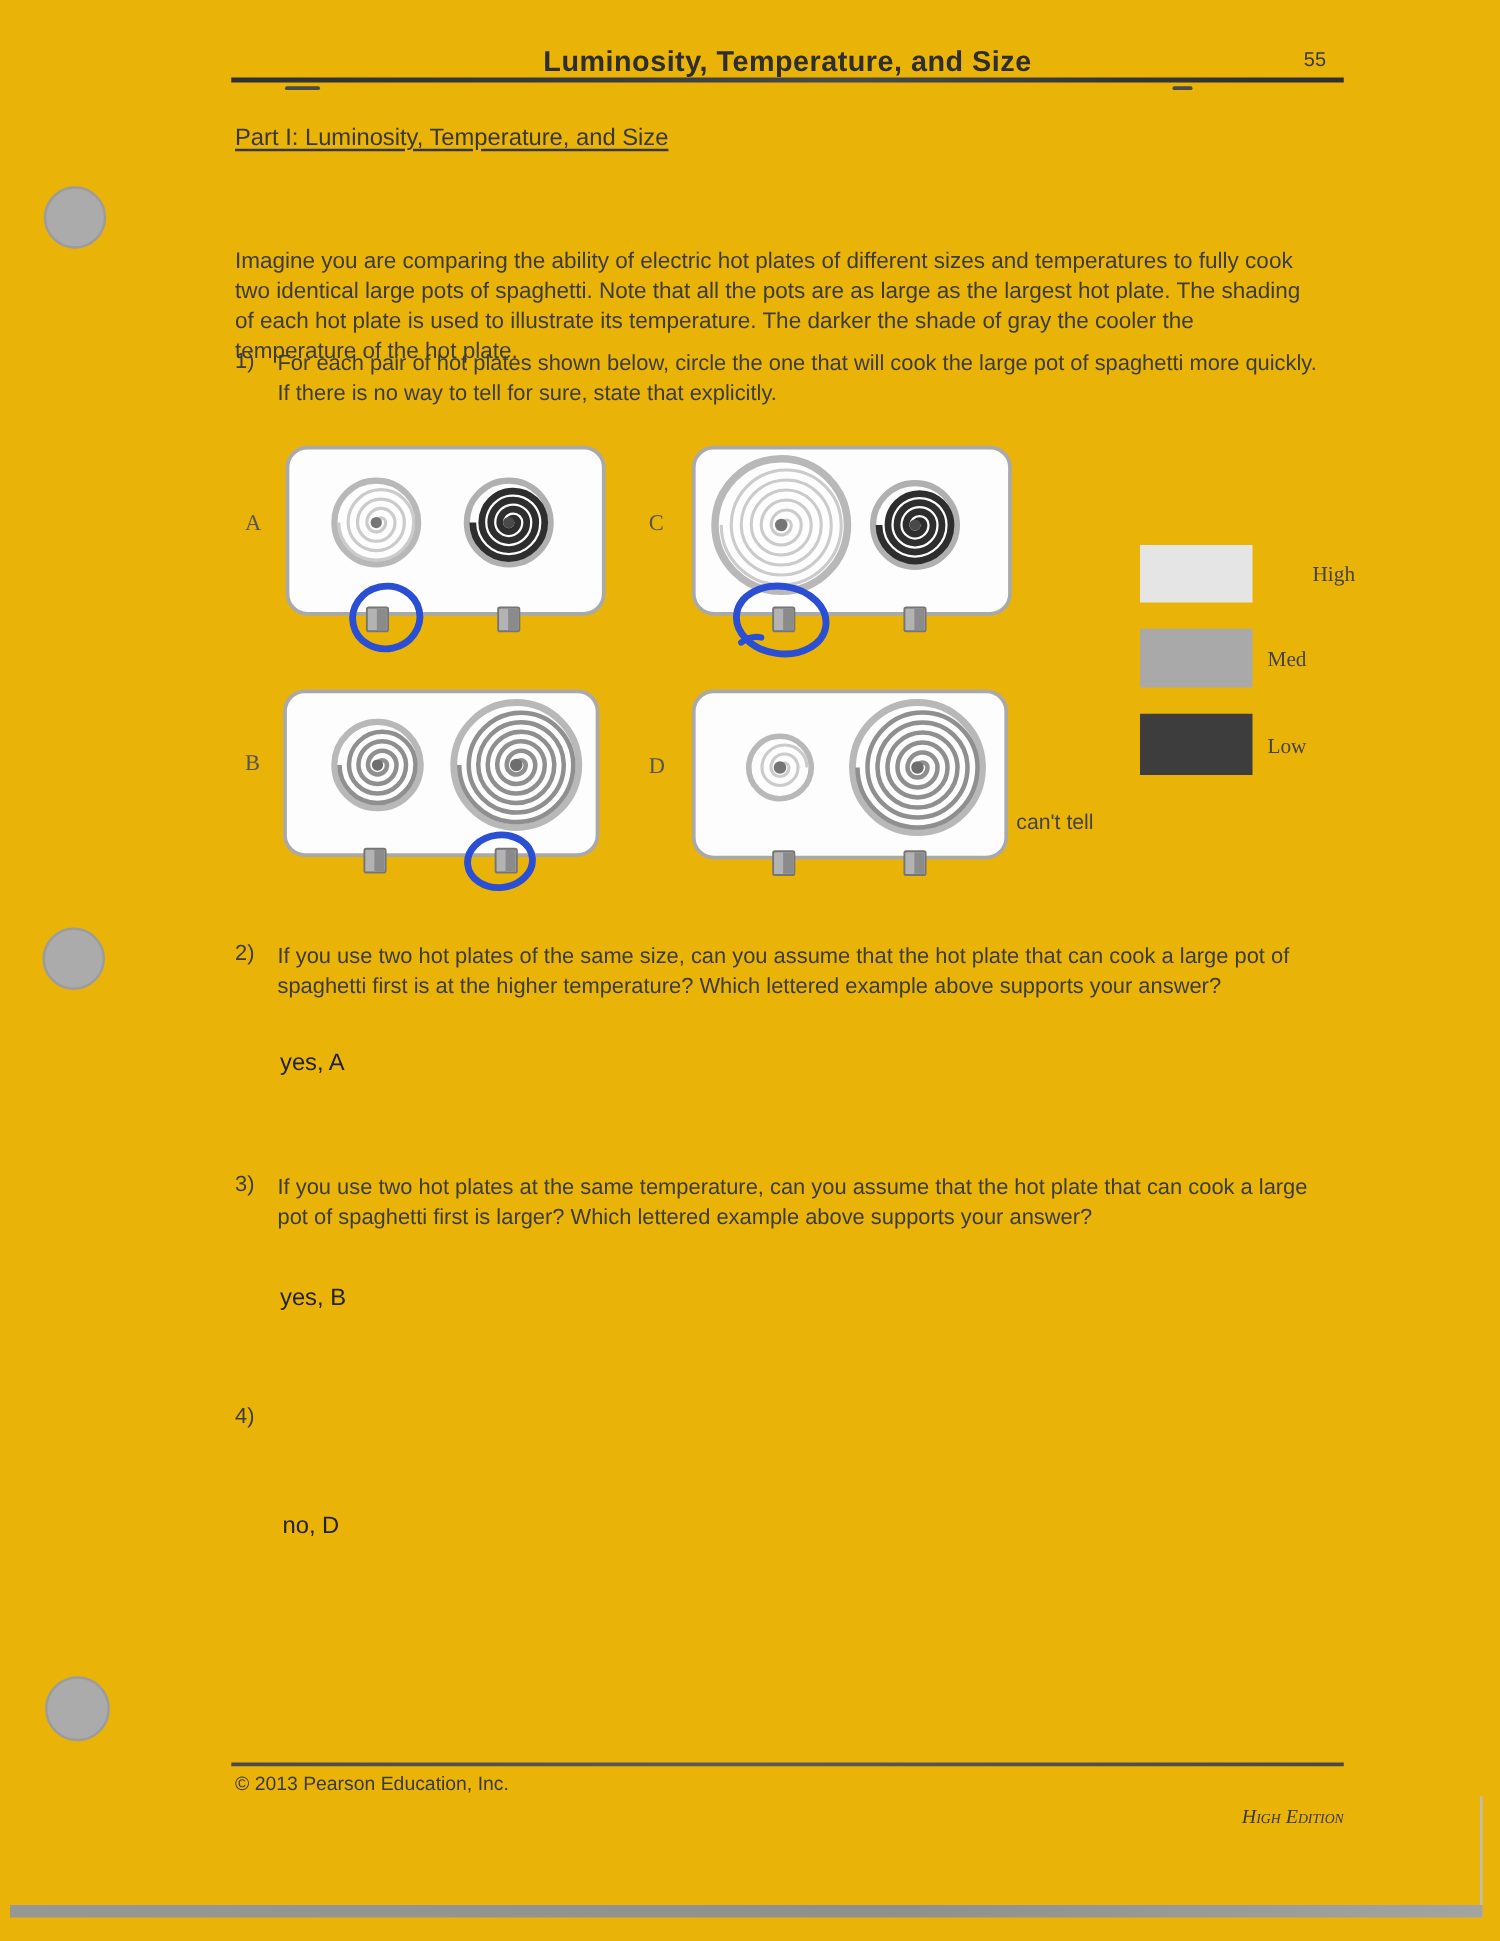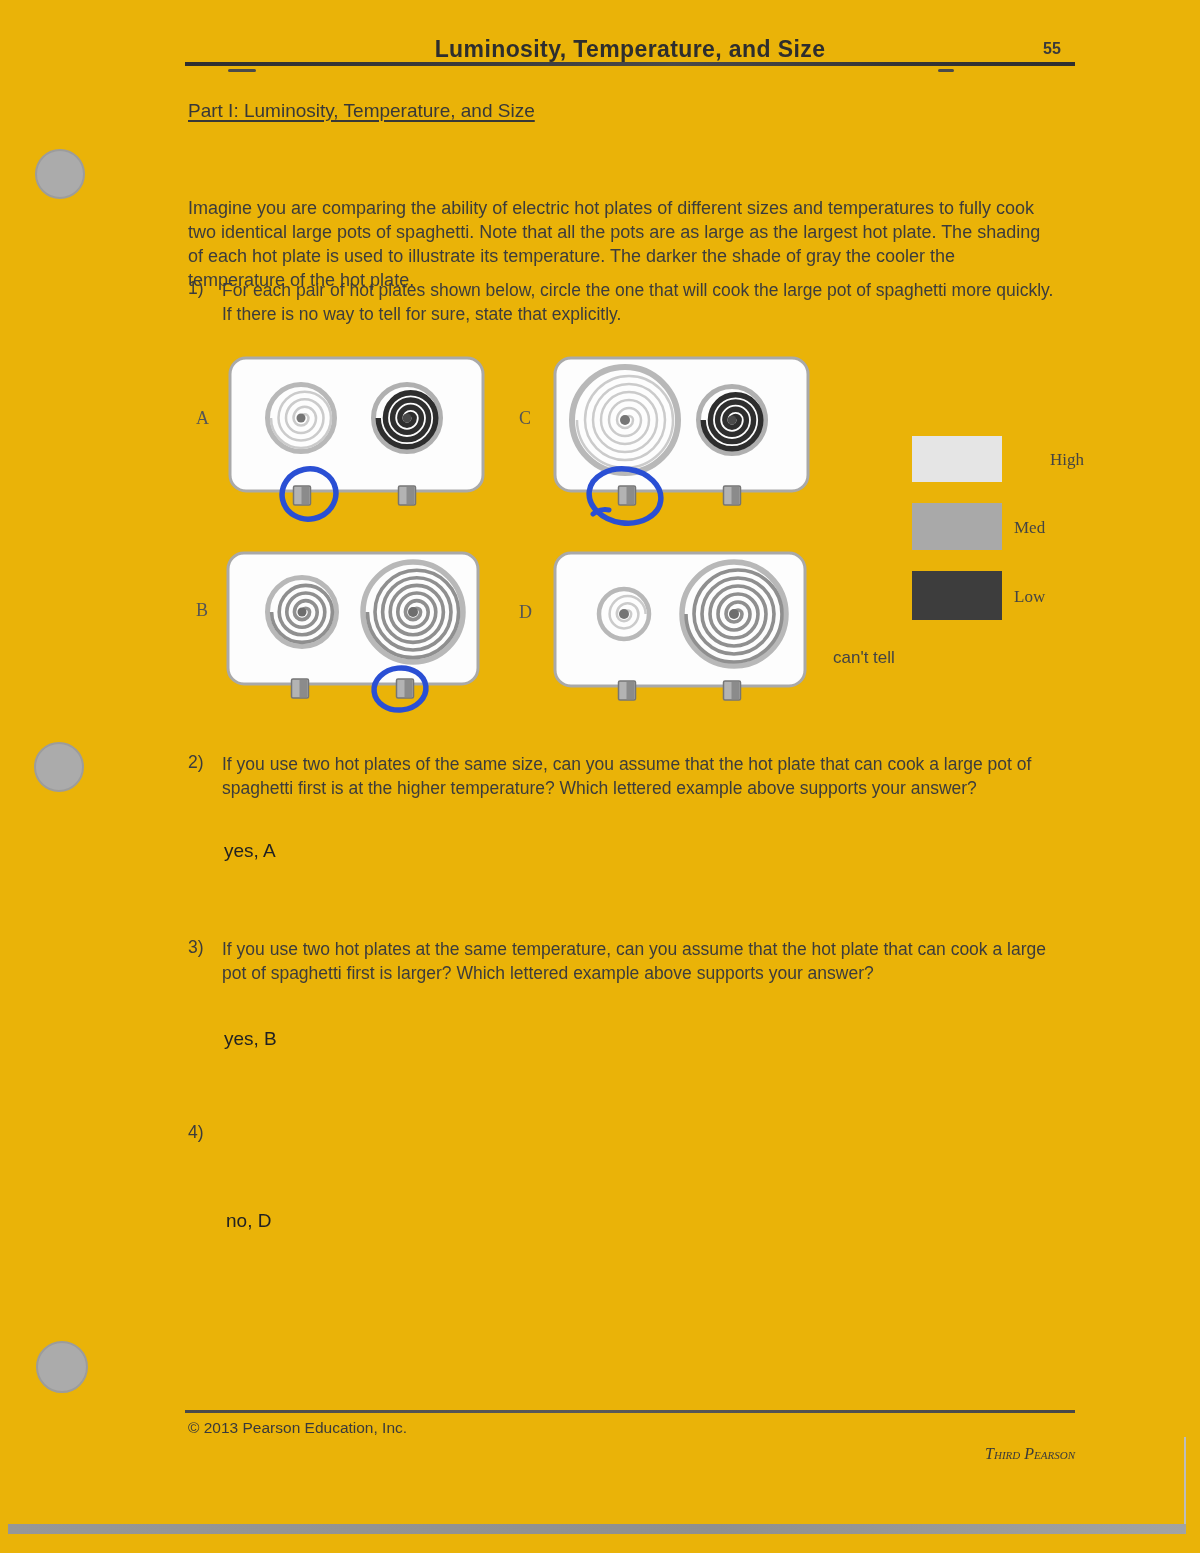--- a/index.html
+++ b/index.html
@@ -7,36 +7,36 @@
     position:relative;width:1200px;height:1553px;background:#eab308;overflow:hidden;
     font-family:"Liberation Sans","DejaVu Sans",sans-serif;color:#3b3b3b;
   }
   .abs{position:absolute;}
 
   
   .hole{position:absolute;border-radius:50%;background:#ababab;border:2px solid #9c9c9c;}
 
   
   .hdr-title{left:185px;top:36px;width:890px;text-align:center;font-size:23px;font-weight:bold;color:#2e2e2e;letter-spacing:.4px;}
-  .hdr-page{left:1032px;top:40px;width:40px;font-size:16px;font-weight:bold;color:#3a3a3a;text-align:center;}
+  .hdr-page{left:1032px;top:40px;width:40px;font-size:16px;font-weight:normal;color:#3a3a3a;text-align:center;}
   .hdr-rule{left:185px;top:62px;width:890px;height:4px;
     background:linear-gradient(90deg,#2f2f2f 0%,#3c3c3c 35%,#4a4a4a 55%,#353535 80%,#2f2f2f 100%);}
   .ink-dot{position:absolute;background:#4a4a4a;border-radius:2px;}
 
   .part-heading{left:188px;top:100px;font-size:19px;font-weight:normal;color:#383838;
     text-decoration:underline;text-underline-offset:3px;text-decoration-thickness:2px;}
 
   .intro{left:188px;top:149px;width:862px;font-size:18px;line-height:24px;color:#3c3c3c;margin-top:47px;}
 
   .qnum{position:absolute;font-size:17.5px;color:#3c3c3c;}
   .qtext{position:absolute;font-size:17.5px;line-height:24px;color:#3c3c3c;width:836px;}
   .answer{position:absolute;font-size:19px;color:#222;}
 
   .plate-label{position:absolute;font-family:"Liberation Serif","DejaVu Serif",serif;font-size:18px;color:#555;}
-  .cant-tell{left:813px;top:648px;font-size:17px;color:#444;margin-left:20px;}
+  .cant-tell{left:813px;top:648px;font-size:17px;color:#444;}
 
   
   .legend-swatch{position:absolute;width:90px;}
   .legend-label{position:absolute;font-family:"Liberation Serif","DejaVu Serif",serif;font-size:17px;color:#444;}
   .sw-high{background:#e5e5e5;}
   .sw-med{background:#a9a9a9;}
   .sw-low{background:#3d3d3d;}
 
   
   .ft-rule{left:185px;top:1410px;width:890px;height:3px;
@@ -202,18 +202,18 @@
 
   <div class="qnum" style="left:188px;top:937px;">3)</div>
   <div class="qtext" style="left:222px;top:937px;">If you use two hot plates at the same temperature, can you assume that the hot plate that can cook a large pot of spaghetti first is larger? Which lettered example above supports your answer?</div>
   <div class="answer" style="left:224px;top:1028px;">yes, B</div>
 
   <div class="qnum" style="left:188px;top:1122px;">4)</div>
   <div class="answer" style="left:226px;top:1210px;">no, D</div>
 
   <div class="abs ft-rule"></div>
   <div class="abs ft-copy">© 2013 Pearson Education, Inc.</div>
-  <div class="abs ft-edition">Third Pearson</div>
+  <div class="abs ft-edition">High Edition</div>
 
   <div class="abs scan-vline"></div>
   <div class="abs scan-bar"></div>
 
 </div>
 
 </body></html>

